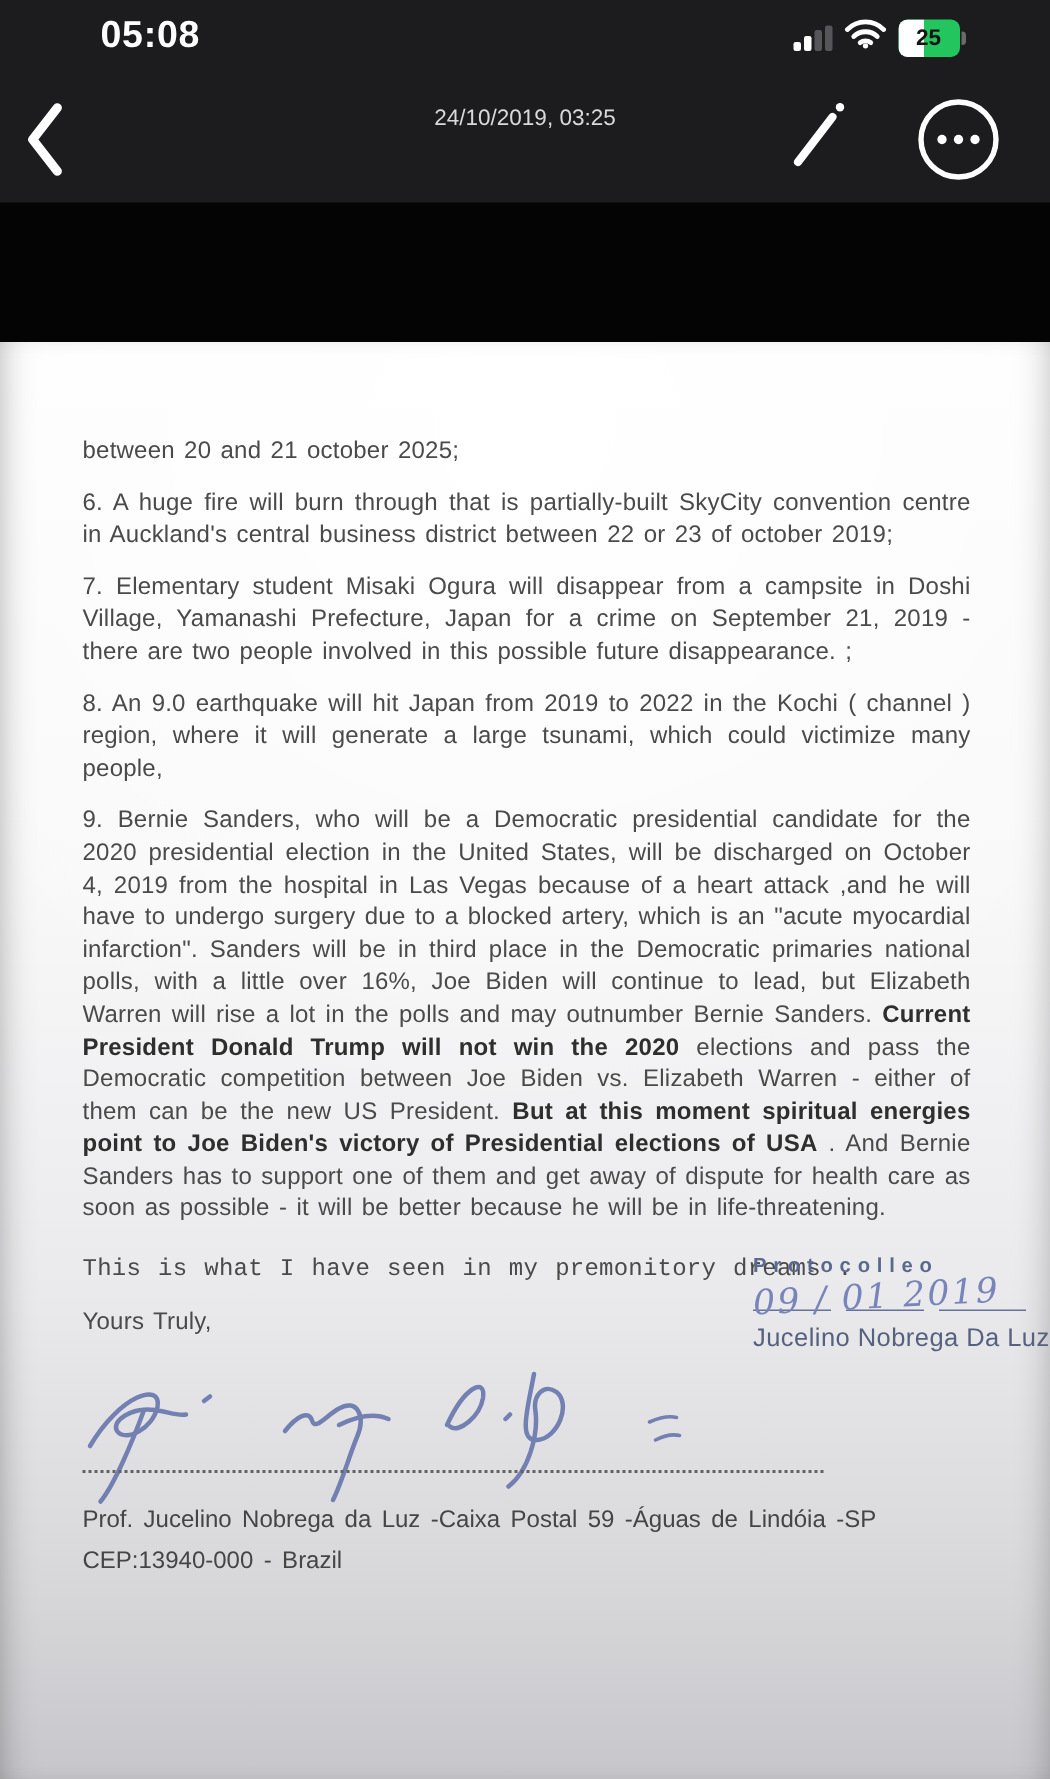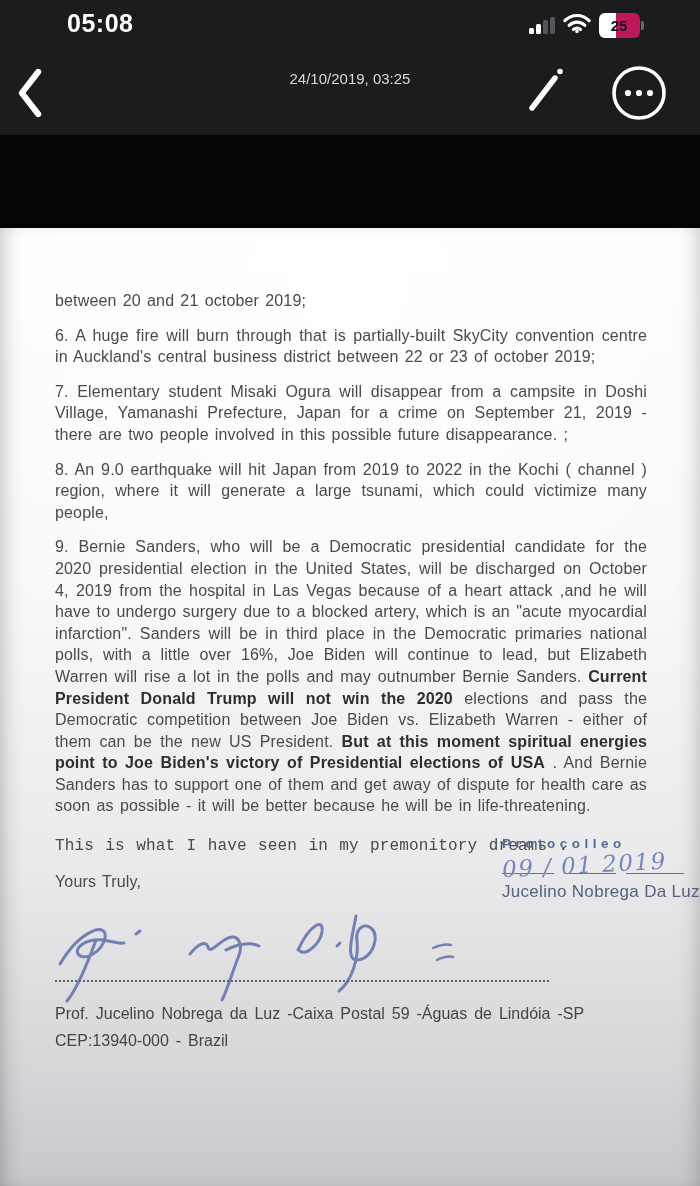--- a/index.html
+++ b/index.html
@@ -10,21 +10,21 @@
   .chrome{position:absolute;top:0;left:0;width:100%;height:135px;background:#1c1c1e;}
   .time{position:absolute;left:67px;top:9px;font-size:25px;font-weight:bold;color:#ffffff;letter-spacing:.5px;}
   .sicons{position:absolute;right:56px;top:12px;display:flex;align-items:center;gap:8px;height:26px;}
   .bars{display:flex;align-items:flex-end;gap:2.5px;height:17px;}
   .bars i{display:block;width:4.5px;border-radius:1.5px;}
   .bars i:nth-child(1){height:6px;background:#fff;}
   .bars i:nth-child(2){height:10px;background:#fff;}
   .bars i:nth-child(3){height:13.5px;background:#55555a;}
   .bars i:nth-child(4){height:17px;background:#55555a;}
   .battwrap{display:flex;align-items:center;}
-  .batt{position:relative;width:41px;height:25px;border-radius:6px;background:#be185d;overflow:hidden;}
+  .batt{position:relative;width:41px;height:25px;border-radius:6px;background:#22c55e;overflow:hidden;}
   .batt .fill{position:absolute;left:0;top:0;bottom:0;width:42%;background:#ffffff;}
   .batt .pct{position:absolute;inset:0;display:flex;align-items:center;justify-content:center;
              font-size:15px;font-weight:bold;color:#141414;}
   .nub{width:3px;height:9px;background:#6a6a6e;border-radius:0 2.5px 2.5px 0;margin-left:1.5px;}
 
   .back{position:absolute;left:12px;top:66px;width:36px;height:54px;cursor:pointer;}
   .titlebox{position:absolute;left:100px;right:100px;top:66px;text-align:center;}
   .title{font-size:21px;font-weight:500;color:#fafafa;}
   .subtitle{font-size:15px;color:#d9d9da;margin-top:4px;}
   .editbtn{position:absolute;left:522px;top:64px;width:44px;height:52px;cursor:pointer;}
@@ -121,21 +121,21 @@
           <circle cx="30" cy="30" r="3.1" fill="#fff"></circle>
           <circle cx="41" cy="30" r="3.1" fill="#fff"></circle>
         </svg>
       </span>
     </div>
   </div>
 
   <div class="paper">
 
     <div class="doc">
-      <p>between 20 and 21 october 2019;</p>
+      <p>between 20 and 21 october 2025;</p>
       <p>6. A huge fire will burn through that is partially-built SkyCity convention centre in Auckland's central business district between 22 or 23 of october 2019;</p>
       <p>7. Elementary student Misaki Ogura will disappear from a campsite in Doshi Village, Yamanashi Prefecture, Japan for a crime on September 21, 2019 - there are two people involved in this possible future disappearance. ;</p>
       <p>8. An 9.0 earthquake will hit Japan from 2019 to 2022 in the Kochi ( channel ) region, where it will generate a large tsunami, which could victimize many people,</p>
       <p><span>9. Bernie Sanders, who will be a Democratic presidential candidate for the 2020 presidential election in the United States, will be discharged on October 4, 2019 from the hospital in Las Vegas because of a heart attack ,and he will have to undergo surgery due to a blocked artery, which is an "acute myocardial infarction". Sanders will be in third place in the Democratic primaries national polls, with a little over 16%, Joe Biden will continue to lead, but Elizabeth Warren will rise a lot in the polls and may outnumber Bernie Sanders. </span><b>Current President Donald Trump will not win the 2020</b><span> elections and pass the Democratic competition between Joe Biden vs. Elizabeth Warren - either of them can be the new US President. </span><b>But at this moment spiritual energies point to Joe Biden's victory of Presidential elections of USA</b><span> . And Bernie Sanders has to support one of them and get away of dispute for health care as soon as possible - it will be better because he will be in life-threatening.</span></p>
       <p class="dreams">This is what I have seen in my premonitory dreams .</p>
       <p class="closing">Yours Truly,</p>
     </div>
 
     <div class="stamp">
       <div class="stamp-title">Protocolleo</div>

